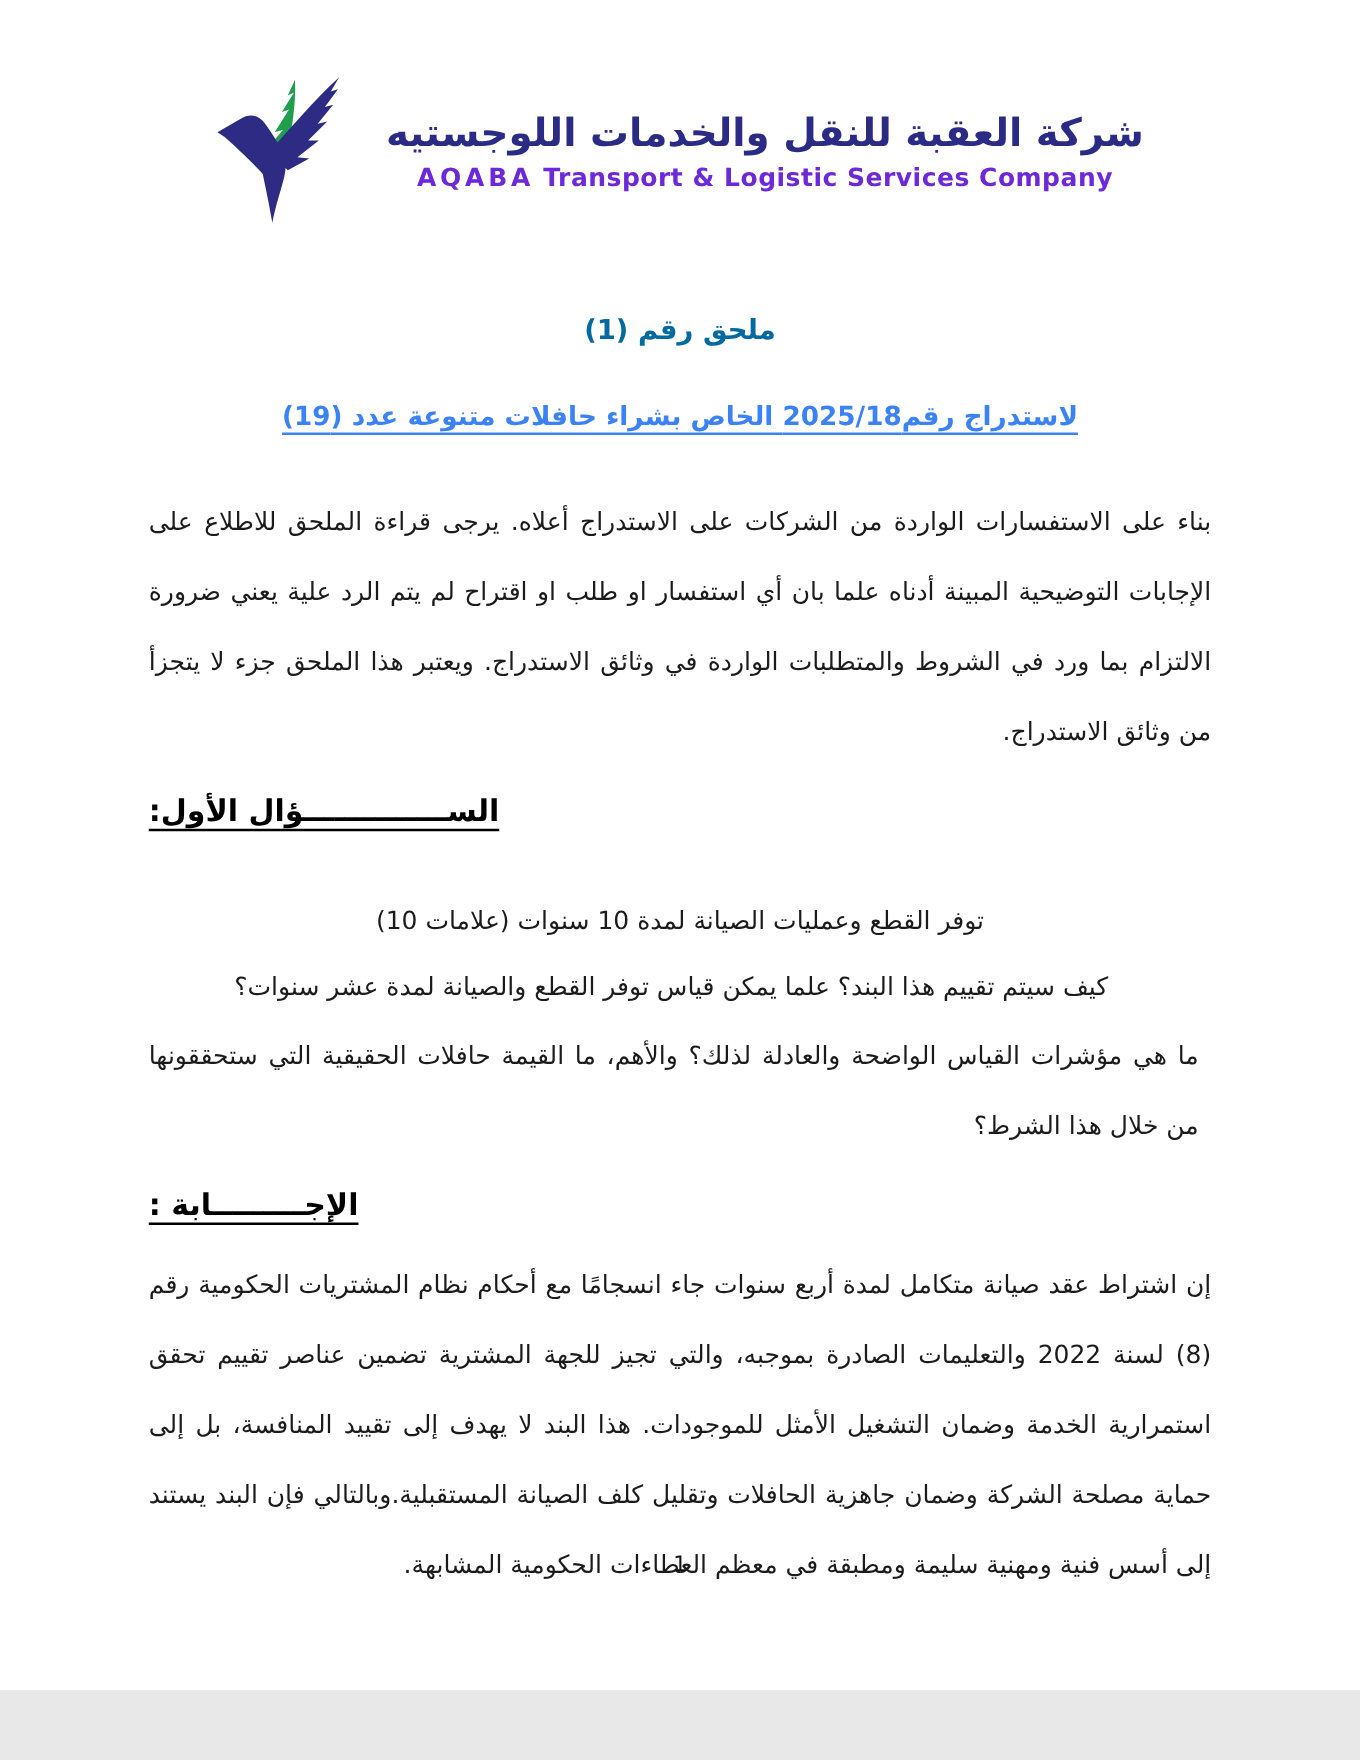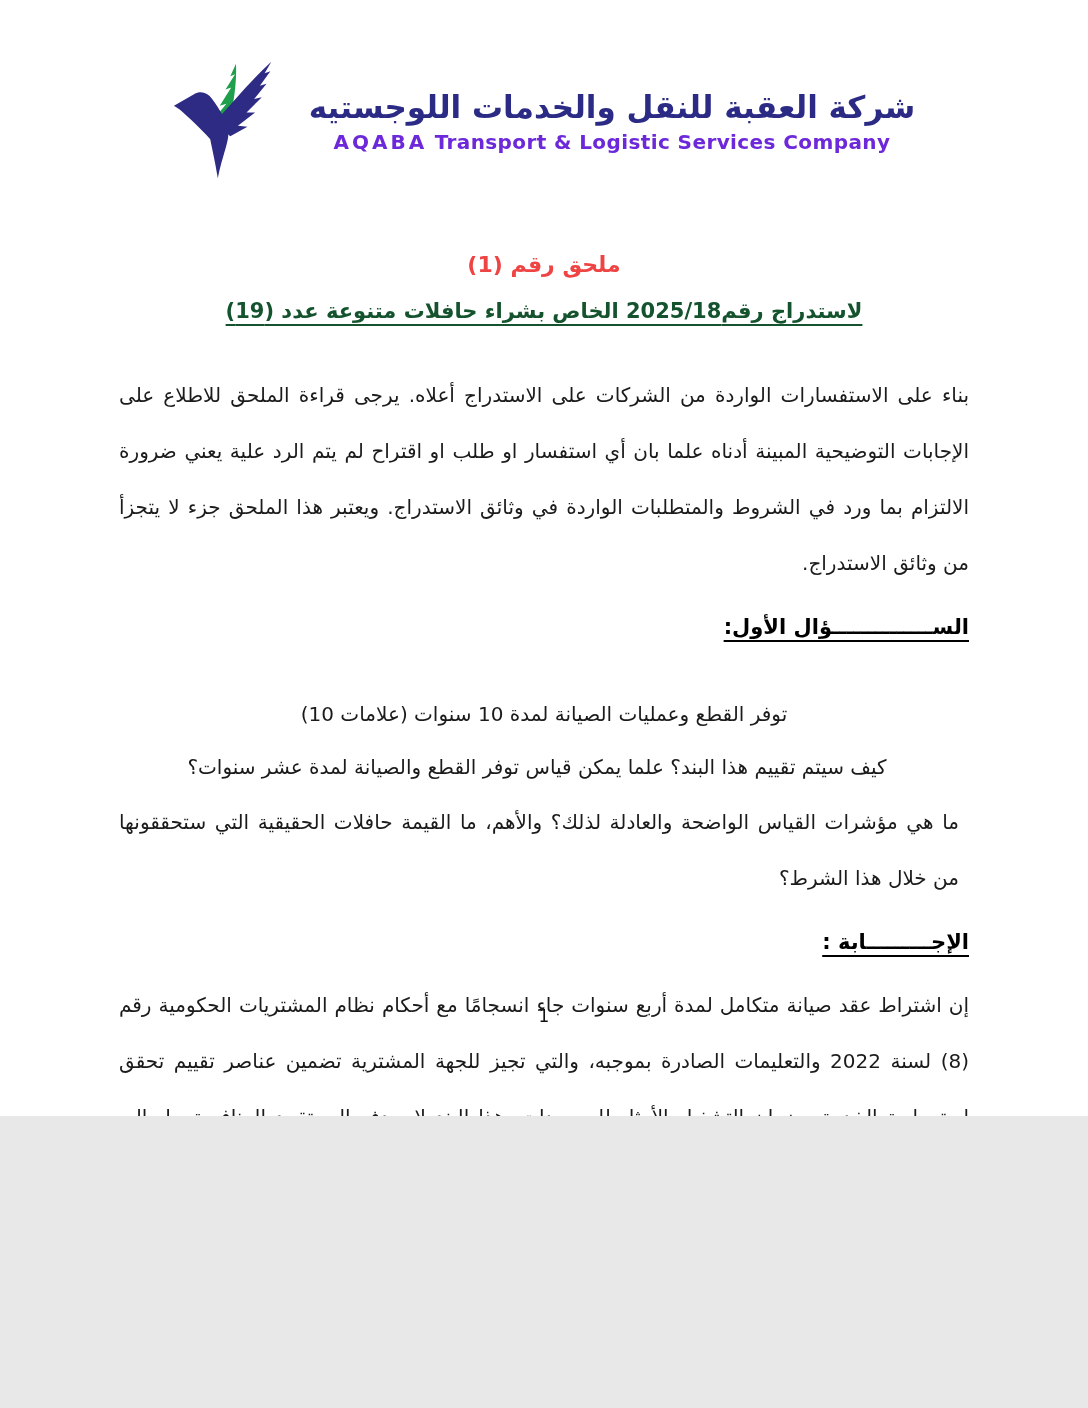--- a/index.html
+++ b/index.html
@@ -1,18 +1,18 @@
 <!DOCTYPE html>
 <html lang="ar"><head>
 <meta charset="utf-8">
 <style>
   html,body{margin:0;padding:0;background:#e8e8e8;}
   .page{
     position:relative;
-    width:1088px;height:1116px;
+    width:1088px;height:1352px;
     margin:0 auto;
     background:#ffffff;
     font-family:"DejaVu Sans", sans-serif;
     color:#1b1b1b;
     overflow:hidden;
   }
   
   .logo{
     display:flex;
     align-items:center;
@@ -44,46 +44,46 @@
     direction:rtl;
     width:850px;
     margin:0 auto;
     font-size:20px;
   }
   .title{
     margin:70px 0 0 0;
     text-align:center;
     font-size:22px;
     font-weight:bold;
-    color:#ef4444;
+    color:#0369a1;
   }
   .subtitle{
-    margin:22px 0 0 0;
+    margin:44px 0 0 0;
     text-align:center;
     font-size:21px;
     font-weight:bold;
-    color:#14532d;
+    color:#3b82f6;
     text-decoration:underline;
     text-underline-offset:6px;
   }
   .para{
     margin:44px 0 0 0;
     line-height:56px;
     text-align:justify;
     text-align-last:right;
   }
   .sec{
     margin:10px 0 0 0;
     line-height:53px;
-    font-size:21px;
+    font-size:24px;
     font-weight:bold;
     color:#000;
     text-decoration:underline;
     text-underline-offset:6px;
-    text-align:right;
+    text-align:left;
   }
   .qline{
     margin:0;
     line-height:53px;
     text-align:center;
   }
   .qline.first{margin-top:34px;}
   .qline.indent{padding-right:14px;}
   .qpara{margin-top:0;padding-right:10px;}
   .answer-para{margin-top:8px;}

